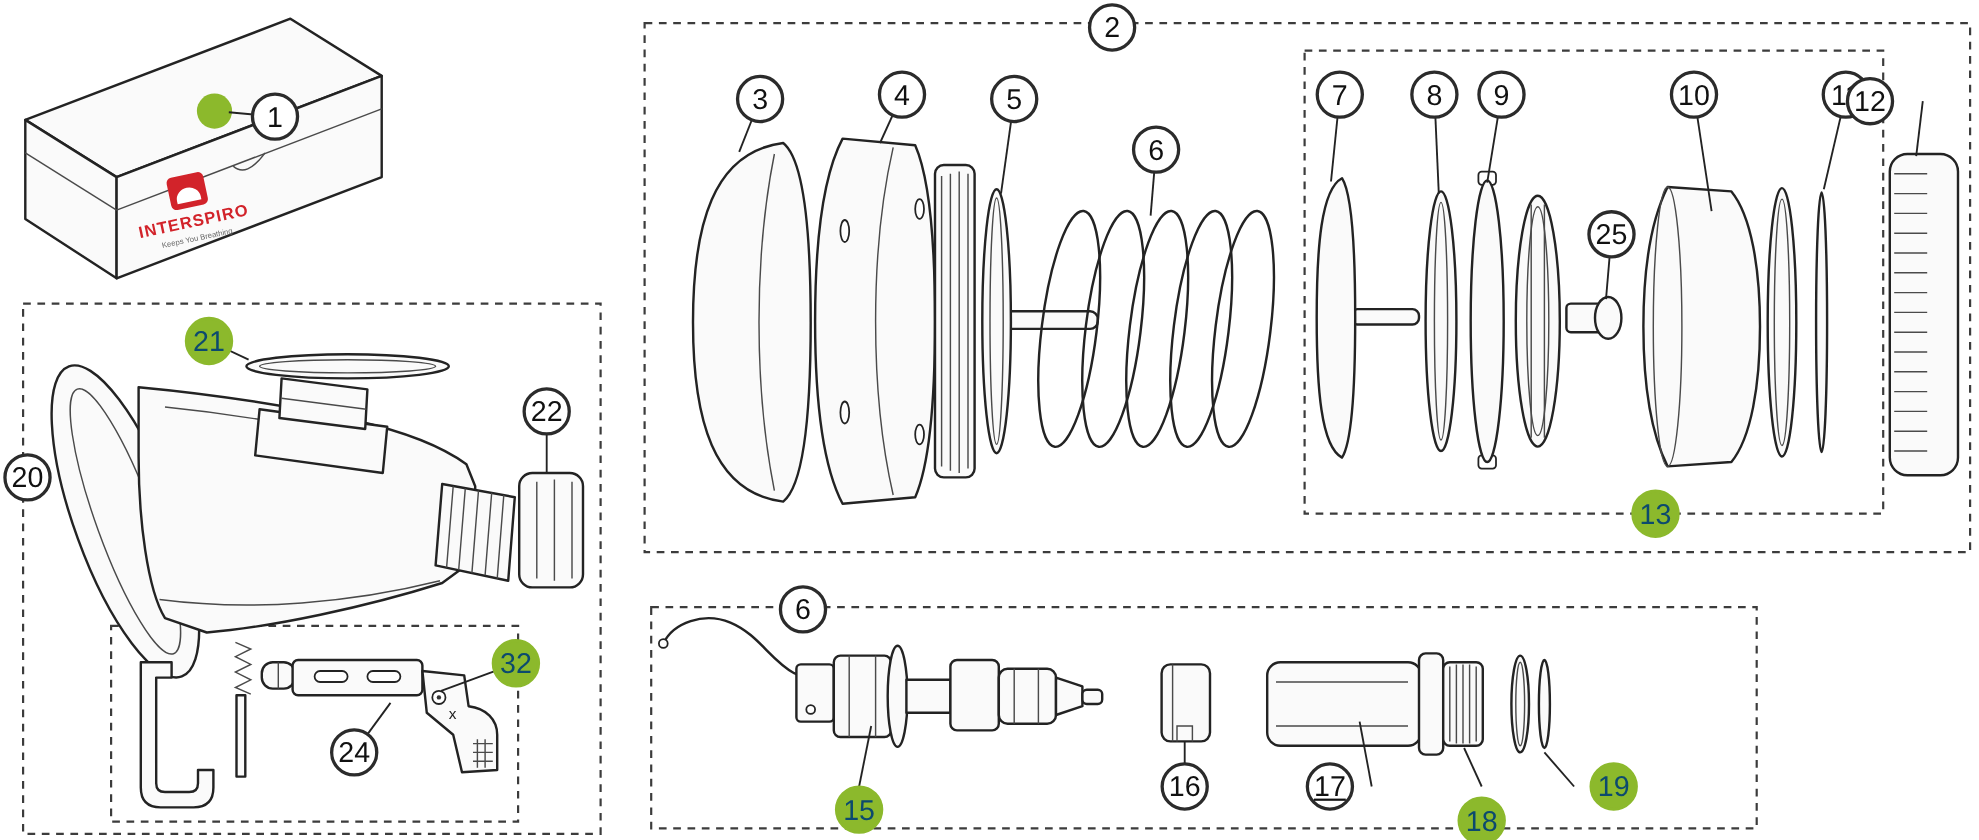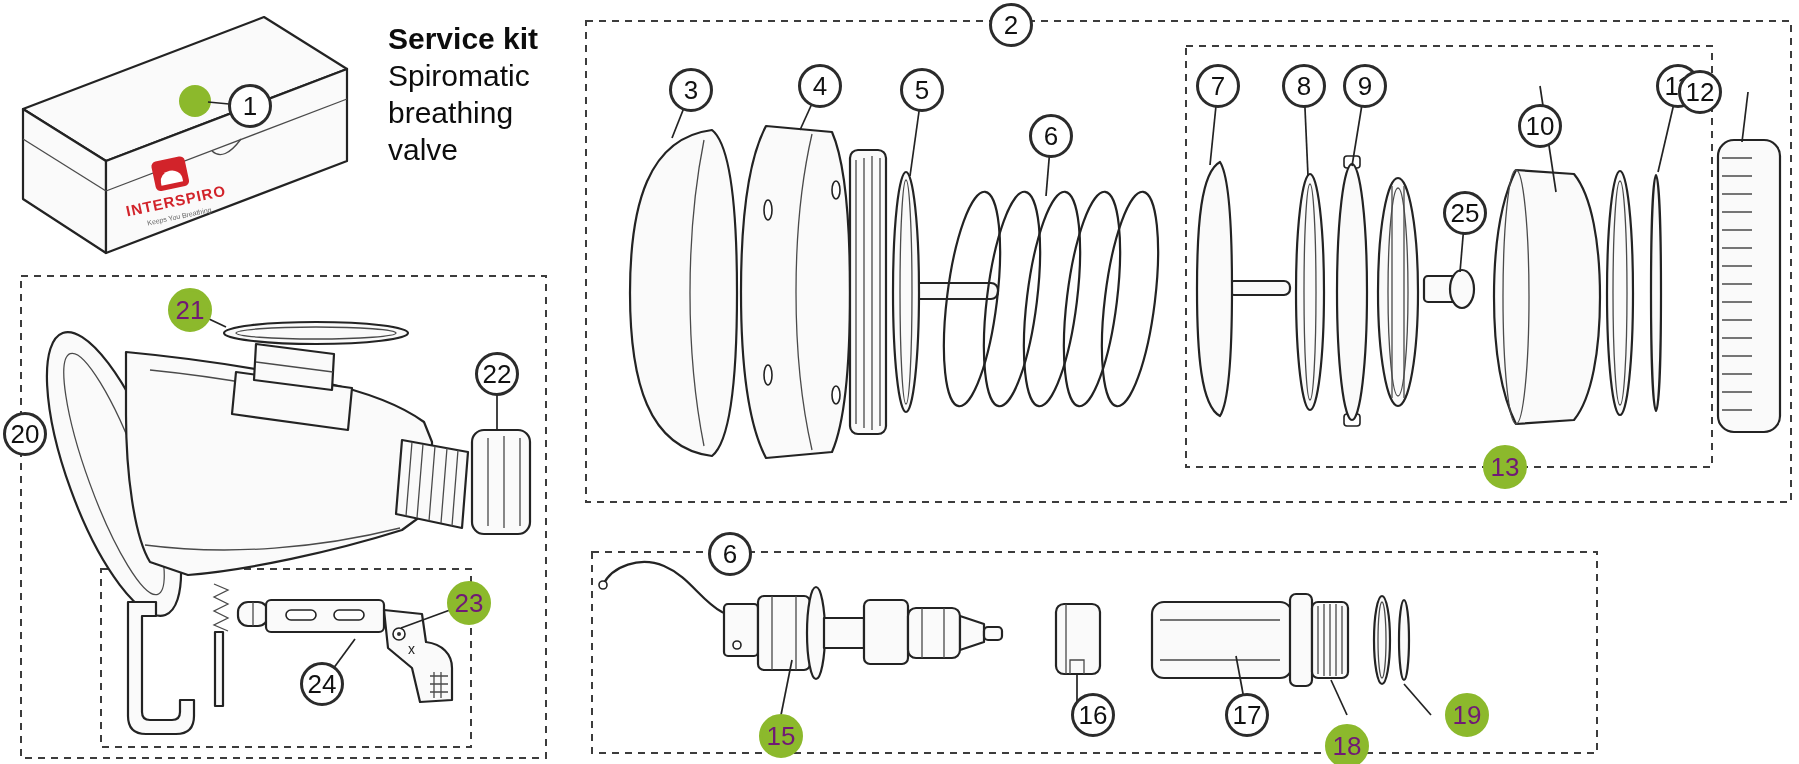--- a/index.html
+++ b/index.html
@@ -22,21 +22,21 @@
 
   
   .kit-title{position:absolute;left:388px;top:20px;font-size:30px;line-height:37px;color:#0d0d0d}
   .kt-bold{font-weight:bold}
 
   
   #callout-layer{position:absolute;left:0;top:0;width:100%;height:100%;pointer-events:none}
   .callout{position:absolute;width:44px;height:44px;border-radius:50%;background:#fff;
            border:3px solid #2b2b2b;color:#111;font-size:26px;font-weight:normal;
            display:flex;align-items:center;justify-content:center;line-height:1}
-  .callout.green{background:var(--green);border-color:var(--green);color:#701a75}
+  .callout.green{background:var(--green);border-color:var(--green);color:#0c4a6e}
 </style>
 </head>
 <body>
 
 <div class="canvas">
 
   <svg class="art" width="1799" height="764" viewBox="0 0 1799 764">
 
     <rect class="dash" x="586" y="21" width="1205" height="481"></rect>
     <rect class="dash" x="1186" y="46" width="526" height="421"></rect>
@@ -237,47 +237,41 @@
         <line x1="1347" y1="715" x2="1331" y2="680" class="leader"></line>
         <line x1="1431" y1="715" x2="1404" y2="684" class="leader"></line>
         <line x1="190" y1="310" x2="226" y2="327" class="leader"></line>
         <line x1="497" y1="374" x2="497" y2="430" class="leader"></line>
         <line x1="469" y1="603" x2="401" y2="628" class="leader"></line>
         <line x1="322" y1="684" x2="355" y2="639" class="leader"></line>
         <line x1="1465" y1="213" x2="1460" y2="272" class="leader"></line>
       </g>
   </svg>
 
-  <div class="kit-title">
-    <div class="kt-bold">Service kit</div>
-    <div class="kt-line">Spiromatic</div>
-    <div class="kt-line">breathing</div>
-    <div class="kt-line">valve</div>
-  </div>
 
   <div id="callout-layer">
       <div class="callout" style="left: 228px; top: 84px;">1</div>
       <div class="callout" style="left: 989px; top: 3px;">2</div>
       <div class="callout" style="left: 669px; top: 68px;">3</div>
       <div class="callout" style="left: 798px; top: 64px;">4</div>
       <div class="callout" style="left: 900px; top: 68px;">5</div>
       <div class="callout" style="left: 1029px; top: 114px;">6</div>
       <div class="callout" style="left: 1196px; top: 64px;">7</div>
       <div class="callout" style="left: 1282px; top: 64px;">8</div>
       <div class="callout" style="left: 1343px; top: 64px;">9</div>
-      <div class="callout" style="left: 1518px; top: 64px; margin-top: 40px;">10</div>
+      <div class="callout" style="left: 1518px; top: 64px;">10</div>
       <div class="callout" style="left: 1656px; top: 64px;">11</div>
       <div class="callout" style="left: 1678px; top: 70px;">12</div>
       <div class="callout green" style="left: 1446px; top: 445px; margin-left: 37px;">13</div>
       <div class="callout" style="left: 708px; top: 532px;">6</div>
       <div class="callout green" style="left: 759px; top: 693px; margin-top: 21px;">15</div>
-      <div class="callout" style="left: 1055px; top: 693px; margin-left: 16px;">16</div>
-      <div class="callout" style="left: 1225px; top: 693px;">17</div>
+      <div class="callout" style="left: 1055px; top: 693px;">16</div>
+      <div class="callout" style="left: 1187px; top: 693px; text-decoration: underline;">17</div>
       <div class="callout green" style="left: 1325px; top: 724px;">18</div>
       <div class="callout green" style="left: 1409px; top: 693px; margin-left: 36px;">19</div>
       <div class="callout" style="left: 3px; top: 412px; text-align: right;">20</div>
       <div class="callout green" style="left: 168px; top: 288px;">21</div>
       <div class="callout" style="left: 475px; top: 352px;">22</div>
-      <div class="callout green" style="left: 447px; top: 581px;">23</div>
+      <div class="callout green" style="left: 447px; top: 581px;">32</div>
       <div class="callout" style="left: 300px; top: 662px; text-align: center;">24</div>
       <div class="callout" style="left: 1443px; top: 191px;">25</div>
     </div>
 </div>
 
 </body></html>

